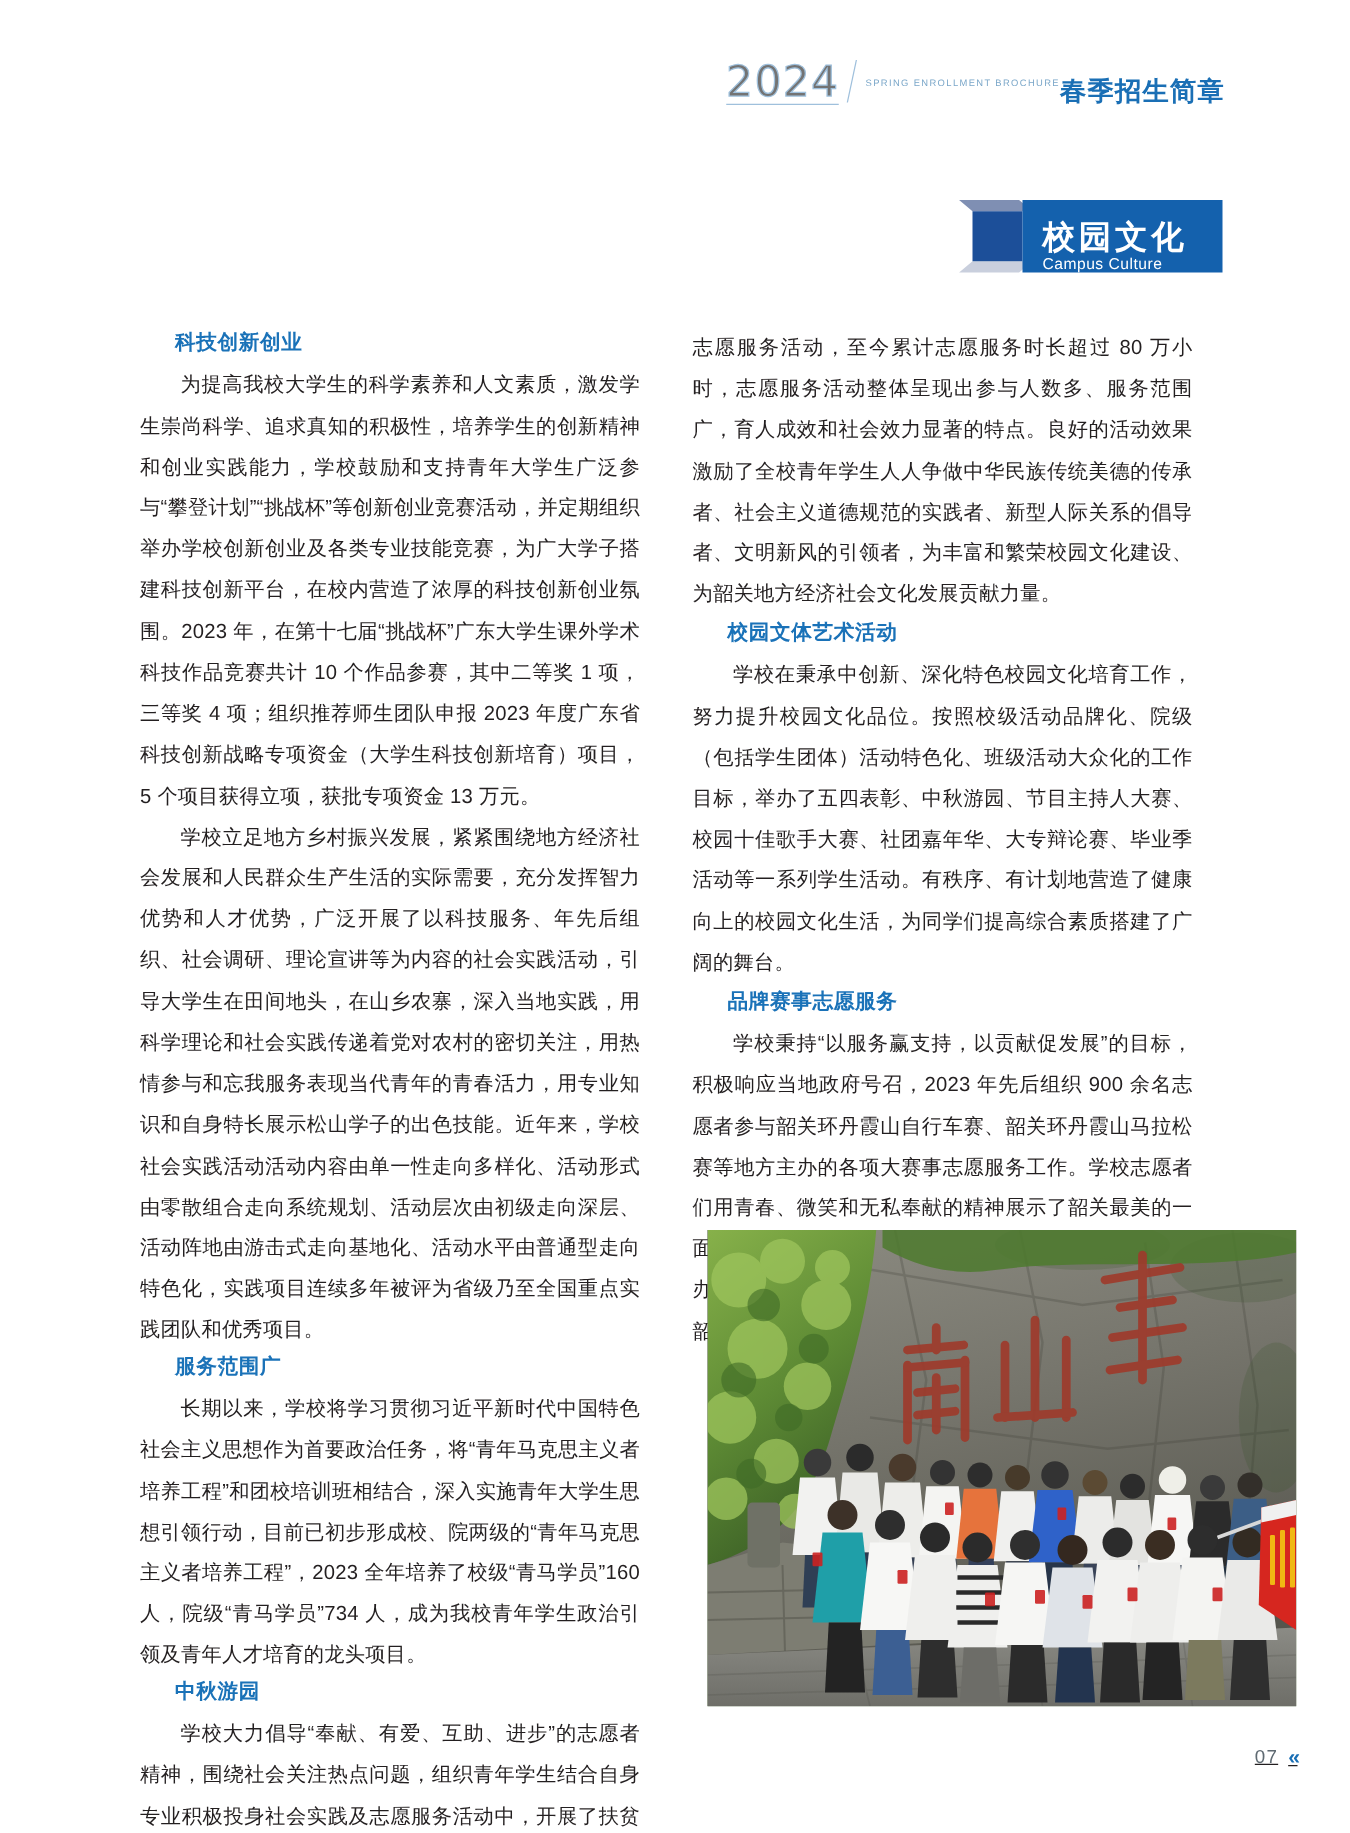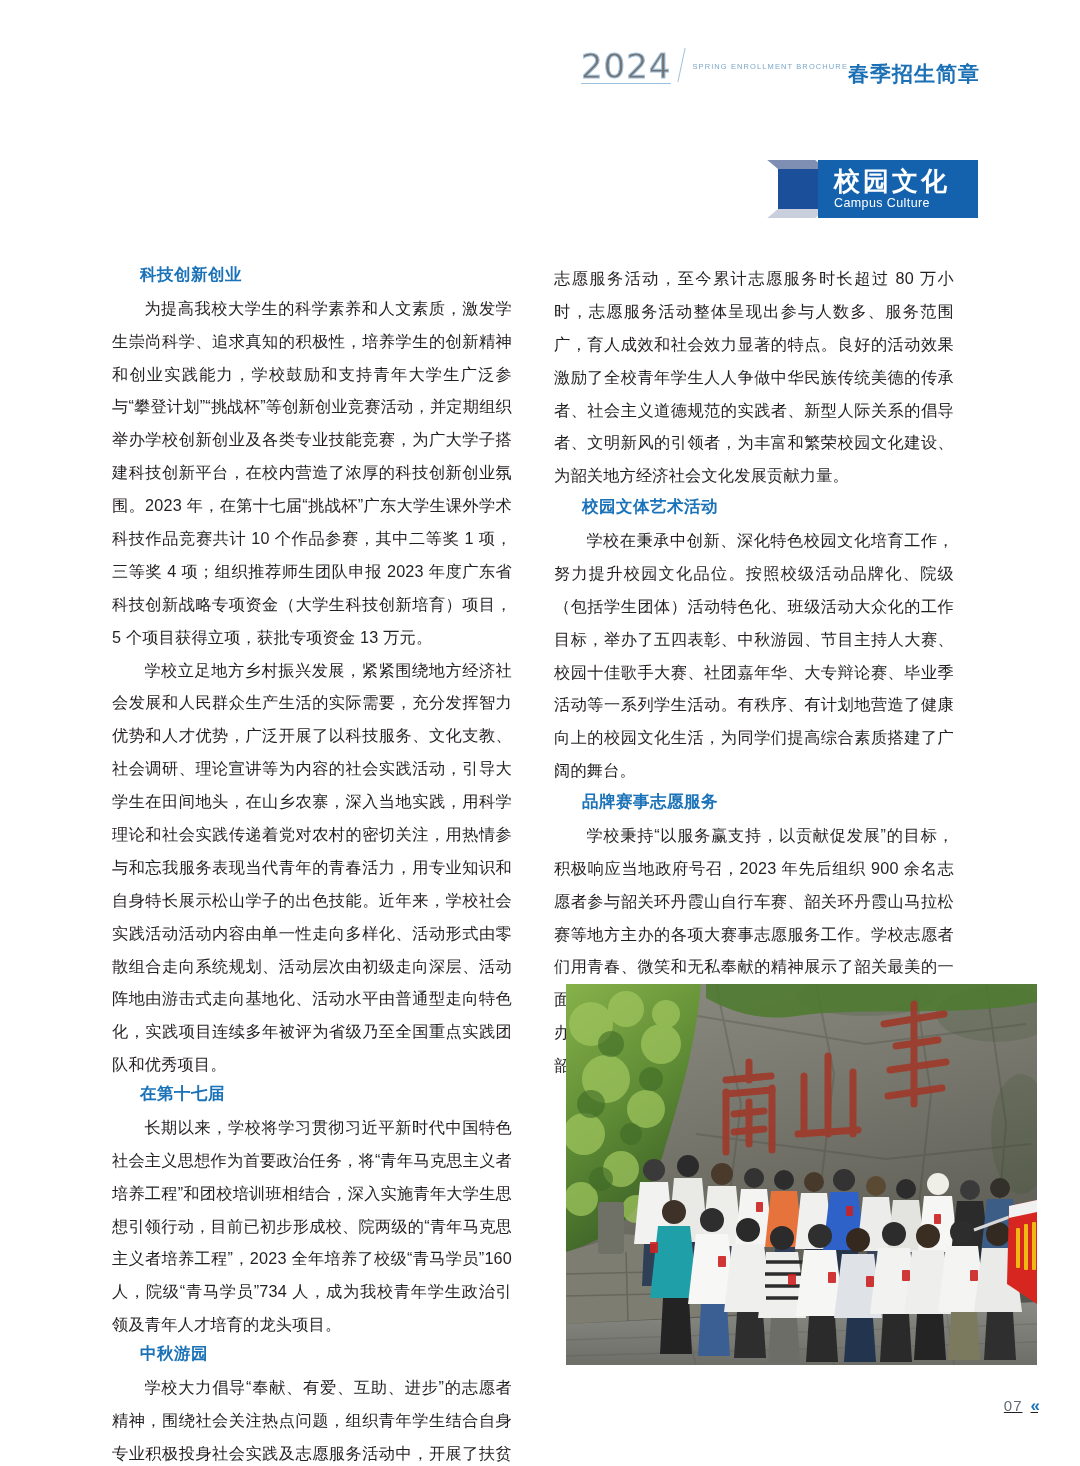--- a/index.html
+++ b/index.html
@@ -102,21 +102,21 @@
   }
   .badge-main {
     position: absolute;
     left: 40px;
     top: 0;
     right: 0;
     bottom: 0;
     background: #1461ad;
     display: flex;
     flex-direction: column;
-    justify-content: center;
+    justify-content: flex-end;
     padding-left: 16px;
     box-sizing: border-box;
   }
   .badge-cn {
     font-size: 26px;
     font-weight: 700;
     color: #ffffff;
     letter-spacing: 3px;
     line-height: 1.05;
   }
@@ -220,23 +220,23 @@
     <span class="badge-en">Campus Culture</span>
   </div>
 </div>
 
 <div class="columns">
 
   <div class="col col-left">
     <h2 class="sec-title">科技创新创业</h2>
     <p class="para">为提高我校大学生的科学素养和人文素质，激发学生崇尚科学、追求真知的积极性，培养学生的创新精神和创业实践能力，学校鼓励和支持青年大学生广泛参与“攀登计划”“挑战杯”等创新创业竞赛活动，并定期组织举办学校创新创业及各类专业技能竞赛，为广大学子搭建科技创新平台，在校内营造了浓厚的科技创新创业氛围。2023 年，在第十七届“挑战杯”广东大学生课外学术科技作品竞赛共计 10 个作品参赛，其中二等奖 1 项，三等奖 4 项；组织推荐师生团队申报 2023 年度广东省科技创新战略专项资金（大学生科技创新培育）项目，5 个项目获得立项，获批专项资金 13 万元。</p>
 
-    <p class="para">学校立足地方乡村振兴发展，紧紧围绕地方经济社会发展和人民群众生产生活的实际需要，充分发挥智力优势和人才优势，广泛开展了以科技服务、文化支教、社会调研、理论宣讲等为内容的社会实践活动，引导大学生在田间地头，在山乡农寨，深入当地实践，用科学理论和社会实践传递着党对农村的密切关注，用热情参与和忘我服务表现当代青年的青春活力，用专业知识和自身特长展示松山学子的出色技能。近年来，学校社会实践活动活动内容由单一性走向多样化、活动形式由零散组合走向系统规划、活动层次由初级走向深层、活动阵地由游击式走向基地化、活动水平由普通型走向特色化，实践项目连续多年被评为省级乃至全国重点实践团队和优秀项目。</p>
-
-    <h2 class="sec-title">在第十七届</h2>
+    <p class="para">学校立足地方乡村振兴发展，紧紧围绕地方经济社会发展和人民群众生产生活的实际需要，充分发挥智力优势和人才优势，广泛开展了以科技服务、年先后组织、社会调研、理论宣讲等为内容的社会实践活动，引导大学生在田间地头，在山乡农寨，深入当地实践，用科学理论和社会实践传递着党对农村的密切关注，用热情参与和忘我服务表现当代青年的青春活力，用专业知识和自身特长展示松山学子的出色技能。近年来，学校社会实践活动活动内容由单一性走向多样化、活动形式由零散组合走向系统规划、活动层次由初级走向深层、活动阵地由游击式走向基地化、活动水平由普通型走向特色化，实践项目连续多年被评为省级乃至全国重点实践团队和优秀项目。</p>
+
+    <h2 class="sec-title">服务范围广</h2>
     <p class="para">长期以来，学校将学习贯彻习近平新时代中国特色社会主义思想作为首要政治任务，将“青年马克思主义者培养工程”和团校培训班相结合，深入实施青年大学生思想引领行动，目前已初步形成校、院两级的“青年马克思主义者培养工程”，2023 全年培养了校级“青马学员”160 人，院级“青马学员”734 人，成为我校青年学生政治引领及青年人才培育的龙头项目。</p>
 
     <h2 class="sec-title">中秋游园</h2>
     <p class="para">学校大力倡导“奉献、有爱、互助、进步”的志愿者精神，围绕社会关注热点问题，组织青年学生结合自身专业积极投身社会实践及志愿服务活动中，开展了扶贫济困敬老助残、社区便民服务、生态文明建设、无偿献血等多种</p>
   </div>
 
   <div class="col col-right">
     <p class="para" style="text-indent:0;">志愿服务活动，至今累计志愿服务时长超过 80 万小时，志愿服务活动整体呈现出参与人数多、服务范围广，育人成效和社会效力显著的特点。良好的活动效果激励了全校青年学生人人争做中华民族传统美德的传承者、社会主义道德规范的实践者、新型人际关系的倡导者、文明新风的引领者，为丰富和繁荣校园文化建设、为韶关地方经济社会文化发展贡献力量。</p>
 
     <h2 class="sec-title tight">校园文体艺术活动</h2>

